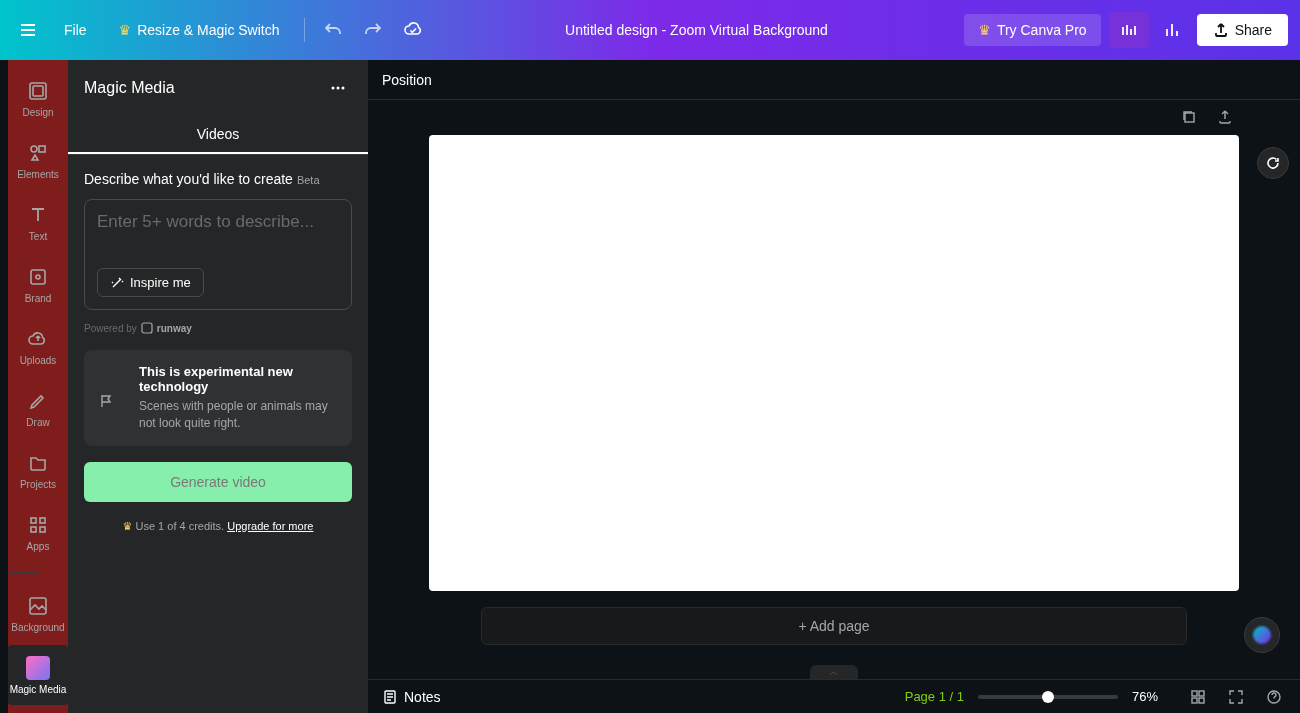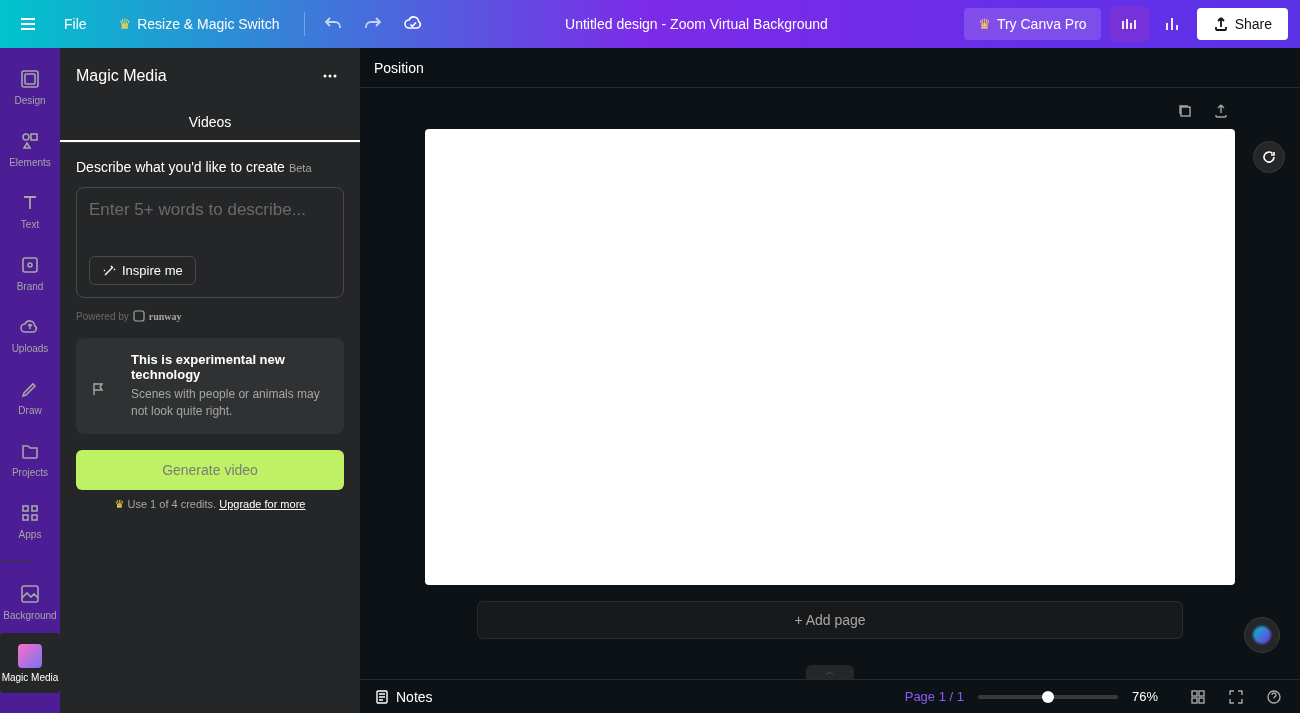--- a/index.html
+++ b/index.html
@@ -1,38 +1,38 @@
 <!DOCTYPE html>
 <html><head>
   <meta charset="utf-8">
   <style>
     * { margin: 0; padding: 0; box-sizing: border-box; font-family: -apple-system, BlinkMacSystemFont, "Segoe UI", sans-serif; }
     body { background: #0d1216; color: #fff; width: 1300px; height: 713px; overflow: hidden; display: flex; flex-direction: column; }
     
     
-    .topbar { height: 48px; background: linear-gradient(90deg, #00c4cc 0%, #7d2ae8 50%, #5a32e8 100%); display: flex; align-items: center; padding: 0 12px; gap: 20px; }
+    .topbar { height: 60px; background: linear-gradient(90deg, #00c4cc 0%, #7d2ae8 50%, #5a32e8 100%); display: flex; align-items: center; padding: 0 12px; gap: 20px; }
     .topbar-left { display: flex; align-items: center; gap: 8px; }
     .menu-btn { width: 32px; height: 32px; display: flex; align-items: center; justify-content: center; cursor: pointer; border-radius: 4px; }
     .file-btn { padding: 6px 12px; color: #fff; font-size: 14px; cursor: pointer; border-radius: 4px; }
     .resize-btn { display: flex; align-items: center; gap: 6px; padding: 6px 12px; color: #fff; font-size: 14px; font-weight: 500; cursor: pointer; border-radius: 4px; }
     .crown { color: #ffd34e; }
     .divider-v { width: 1px; height: 24px; background: rgba(255,255,255,0.3); margin: 0 4px; }
     .icon-btn { width: 32px; height: 32px; display: flex; align-items: center; justify-content: center; cursor: pointer; border-radius: 4px; color: rgba(255,255,255,0.7); }
     .topbar-center { flex: 1; display: flex; justify-content: center; }
     .doc-title { color: #fff; font-size: 14px; background: transparent; border: none; text-align: center; outline: none; width: 300px; }
     .topbar-right { display: flex; align-items: center; gap: 8px; }
     .try-pro { display: flex; align-items: center; gap: 6px; padding: 8px 14px; background: rgba(255,255,255,0.15); border-radius: 4px; color: #fff; font-size: 14px; font-weight: 500; cursor: pointer; }
     .present-btn { width: 40px; height: 36px; background: #7731d8; border-radius: 4px; display: flex; align-items: center; justify-content: center; cursor: pointer; }
     .share-btn { display: flex; align-items: center; gap: 6px; padding: 8px 16px; background: #fff; color: #0d1216; border-radius: 4px; font-size: 14px; font-weight: 500; cursor: pointer; }
     
     
     .body { flex: 1; display: flex; overflow: hidden; }
     
     
-    .rail { width: 60px; background: #4c1d95; display: flex; flex-direction: column; align-items: flex-start; padding-top: 8px; gap: 2px; }
+    .rail { width: 60px; background: #7f1d1d; display: flex; flex-direction: column; align-items: flex-start; padding-top: 8px; gap: 2px; margin-left: 8px; }
     .rail-item { width: 60px; height: 60px; display: flex; flex-direction: column; align-items: center; justify-content: center; gap: 4px; cursor: pointer; color: #a6a6a6; font-size: 10px; border-radius: 4px; }
     .rail-item.active { color: #fff; }
     .rail-item.bgactive { background: #252627; }
     .rail-icon { width: 24px; height: 24px; display: flex; align-items: center; justify-content: center; }
     .rail-divider { width: 32px; height: 1px; background: #3a3a3a; margin: 8px 0; }
     .mm-icon { width: 24px; height: 24px; background: linear-gradient(135deg, #ff6ec4, #7873f5); border-radius: 4px; }
     
     
     .panel { width: 300px; background: #252627; display: flex; flex-direction: column; position: relative; }
     .collapse-notch { position: absolute; right: -10px; top: 50%; transform: translateY(-50%); width: 10px; height: 60px; background: #252627; border-radius: 0 6px 6px 0; display: flex; align-items: center; justify-content: center; cursor: pointer; color: #a6a6a6; font-size: 10px; }
@@ -43,26 +43,26 @@
     .tab { flex: 1; text-align: center; padding: 10px 0; font-size: 14px; color: #a6a6a6; cursor: pointer; }
     .tab.active { color: #fff; border-bottom: 2px solid #fff; }
     .panel-body { padding: 16px; overflow-y: auto; flex: 1; }
     .describe-label { font-size: 14px; font-weight: 500; margin-bottom: 12px; }
     .beta { font-size: 11px; color: #a6a6a6; font-weight: 400; margin-left: 4px; }
     .prompt-box { border: 1px solid #4a4a4a; border-radius: 8px; padding: 12px; margin-bottom: 12px; }
     .prompt-input { width: 100%; background: transparent; border: none; outline: none; color: #fff; font-size: 17px; resize: none; height: 44px; }
     .prompt-input::placeholder { color: #6a6a6a; }
     .inspire { display: inline-flex; align-items: flex-end; gap: 6px; padding: 6px 12px; border: 1px solid #4a4a4a; border-radius: 6px; font-size: 13px; cursor: pointer; margin-top: 8px; }
     .powered { font-size: 10px; color: #6a6a6a; margin-bottom: 16px; display: flex; align-items: center; gap: 4px; }
-    .runway-logo { font-weight: 600; color: #a6a6a6; font-family: Liberation Serif, serif; }
+    .runway-logo { font-weight: 600; color: #a6a6a6; }
     .info-box { background: #2f3133; border-radius: 8px; padding: 14px; display: flex; gap: 25px; margin-bottom: 16px; align-items: center; }
     .flag { color: #a6a6a6; margin-top: 10px; }
     .info-title { font-size: 13px; font-weight: 600; margin-bottom: 4px; }
     .info-text { font-size: 12px; color: #a6a6a6; line-height: 1.4; }
-    .generate-btn { width: 100%; padding: 12px; background: #bef264; color: #7a7a7a; border: none; border-radius: 6px; font-size: 14px; font-weight: 500; cursor: not-allowed; margin-bottom: 8px; }
+    .generate-btn { width: 100%; padding: 12px; background: #86efac; color: #7a7a7a; border: none; border-radius: 6px; font-size: 14px; font-weight: 500; cursor: not-allowed; margin-bottom: 18px; }
     .credits { text-align: center; font-size: 11px; color: #a6a6a6; }
     .credits a { color: #fff; text-decoration: underline; }
     
     
     .canvas-wrap { flex: 1; display: flex; flex-direction: column; background: #0d1216; position: relative; }
     .canvas-toolbar { height: 40px; display: flex; align-items: center; padding: 0 14px; border-bottom: 1px solid #2a2a2a; }
     .position-btn { font-size: 14px; color: #fff; cursor: pointer; }
     .canvas-area { flex: 1; display: flex; flex-direction: column; align-items: center; justify-content: center; position: relative; padding: 20px; }
     .canvas-page { width: 810px; height: 456px; background: #fff; border-radius: 4px; position: relative; }
     .page-controls { position: absolute; top: -32px; right: 0; display: flex; gap: 8px; }
@@ -71,21 +71,21 @@
     .add-page { width: 706px; padding: 10px; background: #18191b; border: 1px solid #2a2a2a; border-radius: 6px; text-align: center; font-size: 14px; color: #a6a6a6; cursor: pointer; margin-top: 16px; }
     .assist-fab { position: absolute; bottom: 60px; right: 20px; width: 36px; height: 36px; background: #252627; border: 1px solid #3a3a3a; border-radius: 50%; display: flex; align-items: center; justify-content: center; cursor: pointer; }
     .assist-glow { width: 18px; height: 18px; background: linear-gradient(135deg, #00c4cc, #7d2ae8); border-radius: 50%; filter: blur(1px); }
     .page-up-tab { position: absolute; bottom: 34px; left: 50%; transform: translateX(-50%); width: 48px; height: 14px; background: #252627; border-radius: 6px 6px 0 0; display: flex; align-items: center; justify-content: center; cursor: pointer; color: #6a6a6a; font-size: 10px; }
     
     
     .bottombar { height: 34px; display: flex; align-items: center; padding: 0 14px; gap: 12px; border-top: 1px solid #2a2a2a; justify-content: space-between; }
     .bb-left { display: flex; align-items: center; gap: 8px; }
     .notes-btn { display: flex; align-items: center; gap: 6px; font-size: 14px; color: #fff; cursor: pointer; }
     .bb-right { display: flex; align-items: center; gap: 14px; }
-    .page-ind { font-size: 13px; color: #8b5cf6; }
+    .page-ind { font-size: 13px; color: #84cc16; }
     .zoom-slider { width: 140px; height: 4px; background: #3a3a3a; border-radius: 2px; position: relative; cursor: pointer; }
     .zoom-thumb { position: absolute; left: 50%; top: 50%; transform: translate(-50%,-50%); width: 12px; height: 12px; background: #fff; border-radius: 50%; }
     .zoom-pct { font-size: 13px; color: #fff; width: 40px; }
     .bb-icon { width: 24px; height: 24px; display: flex; align-items: center; justify-content: center; cursor: pointer; color: #a6a6a6; }
   </style>
 </head>
 <body>
 
 <div class="topbar">
   <div class="topbar-left">

